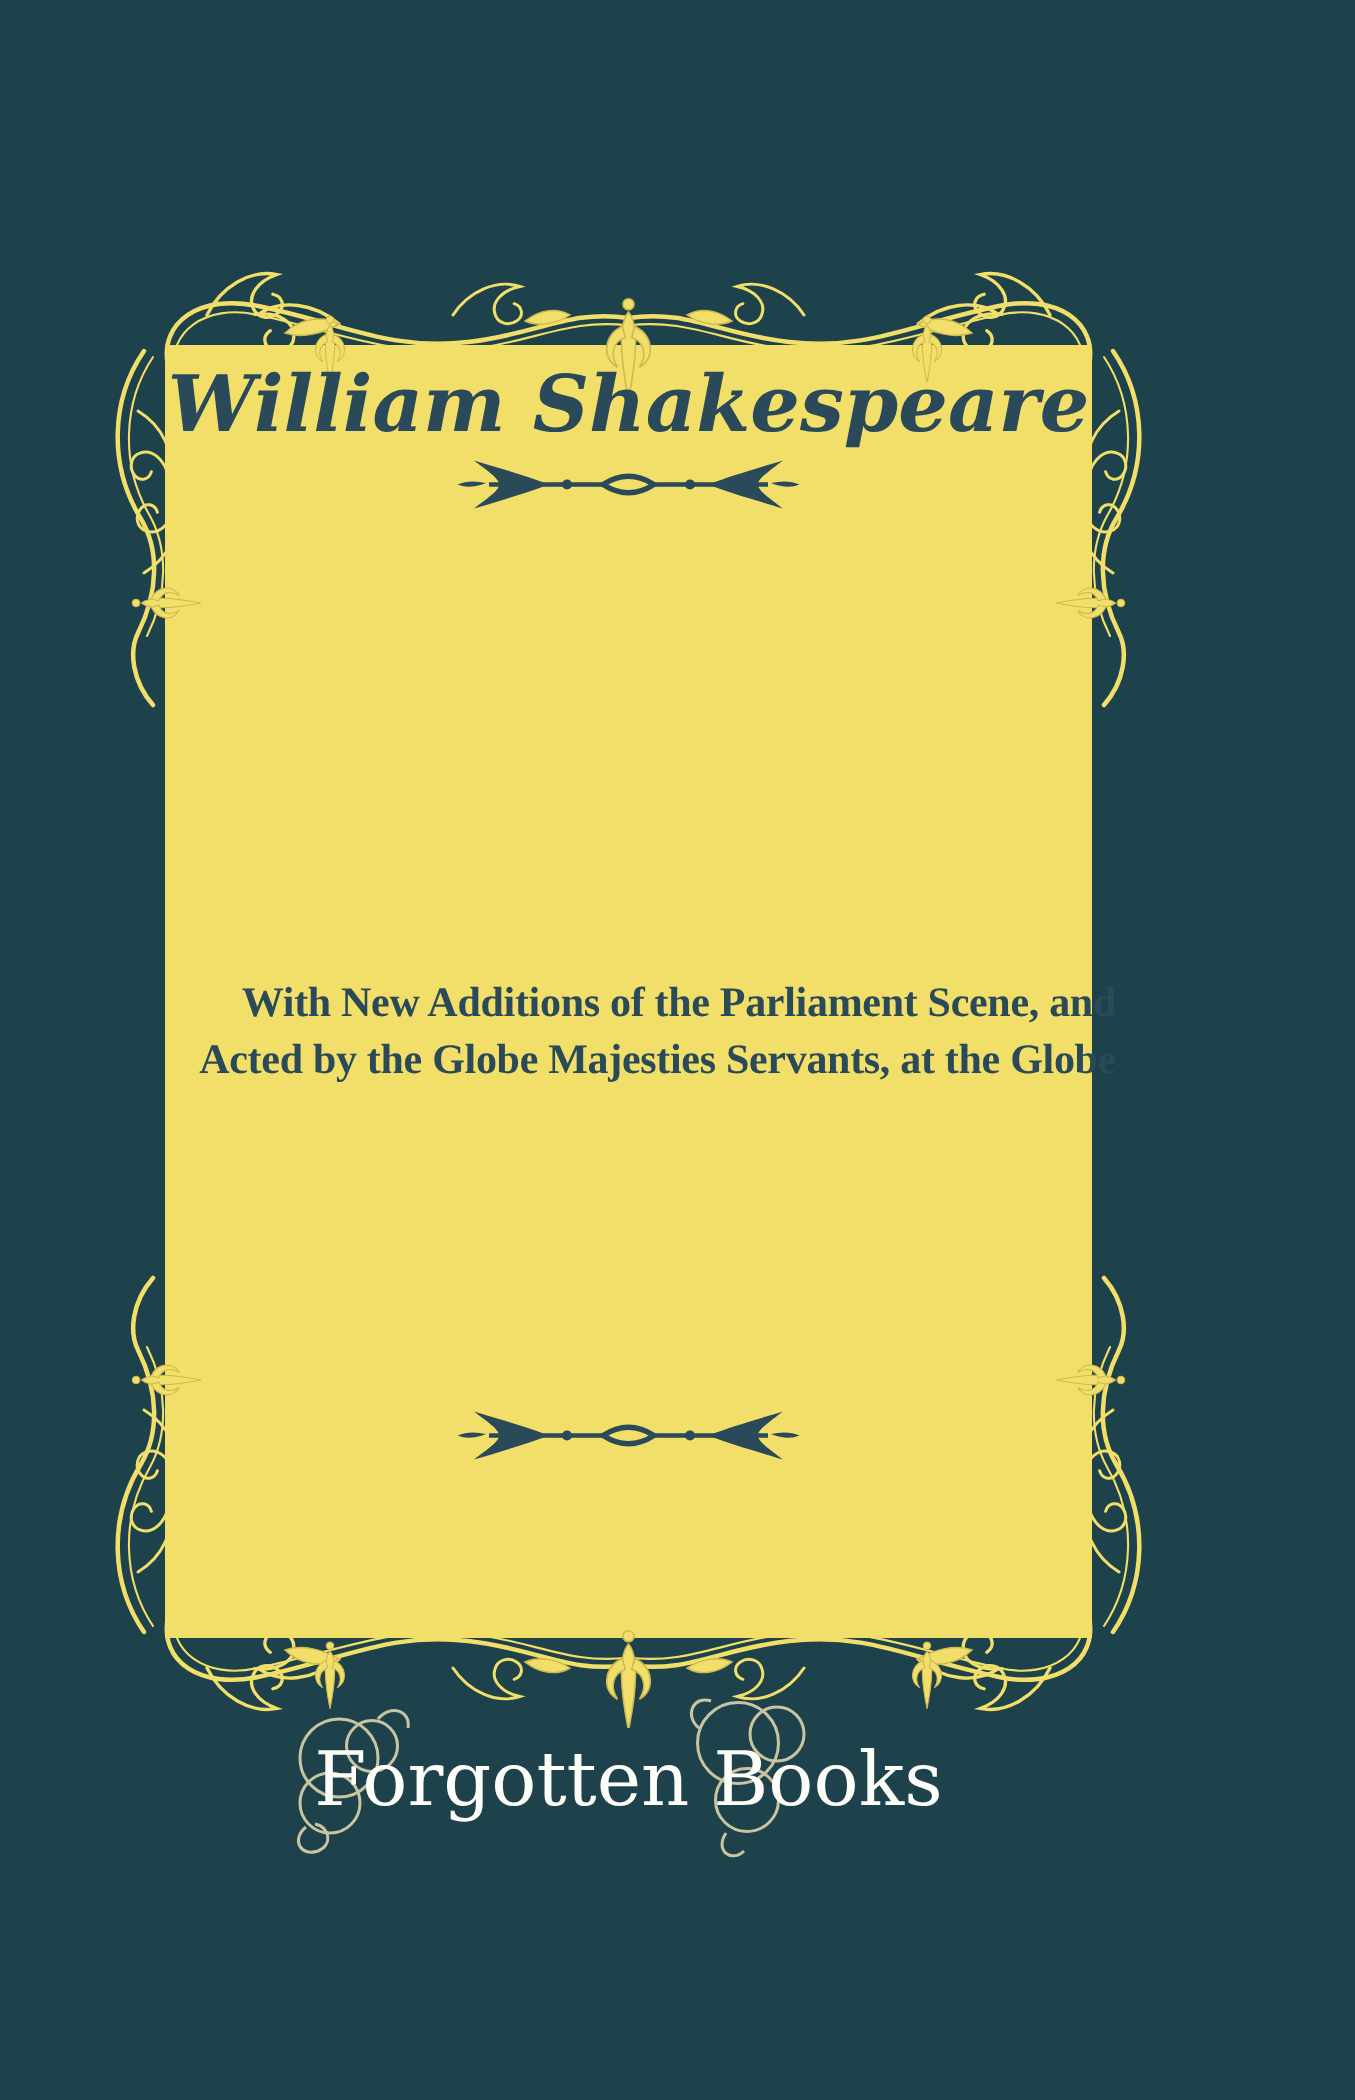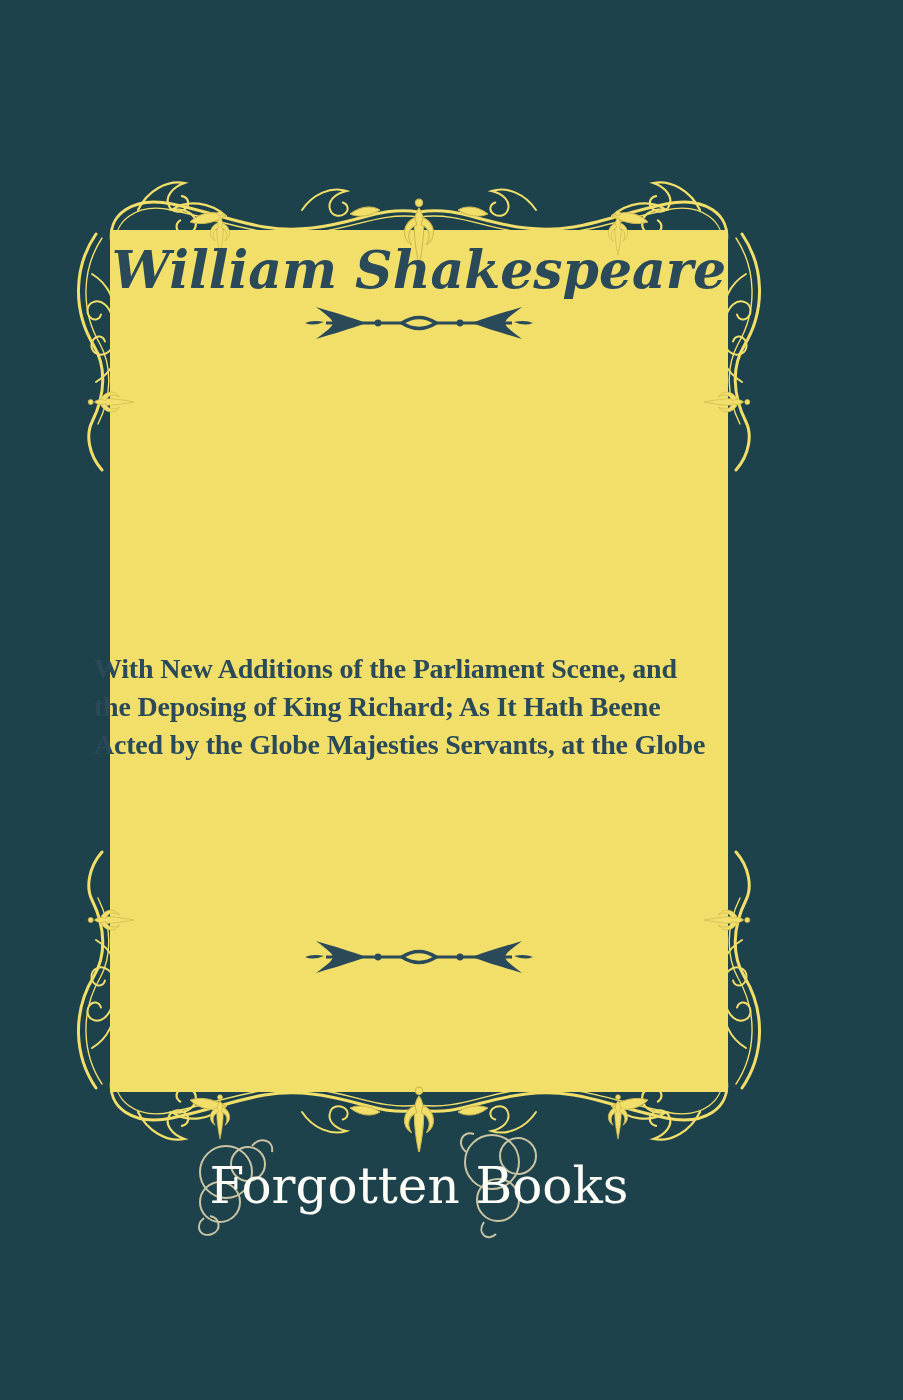--- a/index.html
+++ b/index.html
@@ -35,21 +35,21 @@
     font-style:italic;font-size:52px;line-height:72px;white-space:nowrap;font-weight:bold;
   }
   .title{
     position:absolute;left:100px;top:416px;width:638px;
     text-align:center;color:var(--ink);
     font-variant:small-caps;font-size:61px;line-height:67px;
     letter-spacing:0.5px;
   }
   .subtitle{
     position:absolute;left:94px;top:650px;width:650px;
-    text-align:left;color:var(--ink);
+    text-align:right;color:var(--ink);
     font-weight:bold;font-size:28px;line-height:38px;
     letter-spacing:-0.2px;
   }
   .divider{position:absolute;left:304px;width:230px;height:36px;}
   .d1{top:305px;}
   .d2{top:939px;}
   .swirl{position:absolute;width:118px;height:118px;}
   .sw-l{left:186px;top:1126px;}
   .sw-r{left:440px;top:1122px;}
   .logo{
@@ -141,21 +141,20 @@
 
   <svg class="divider d1" viewBox="0 0 230 36" aria-hidden="true">
     <use href="#div-orn"></use>
   </svg>
 
   <div class="title">
   </div>
 
   <div class="subtitle">
     <div>With New Additions of the Parliament Scene, and</div>
-    <div>the Deposing of King Richard; As It Hath Beene</div>
     <div>Acted by the Globe Majesties Servants, at the Globe</div>
   </div>
 
   <svg class="divider d2" viewBox="0 0 230 36" aria-hidden="true">
     <use href="#div-orn"></use>
   </svg>
 
   <svg class="swirl sw-l" viewBox="0 0 118 118" aria-hidden="true">
     <g fill="none" stroke="var(--logo_swirl)" stroke-width="2">
       <circle cx="40" cy="46" r="26"></circle>

